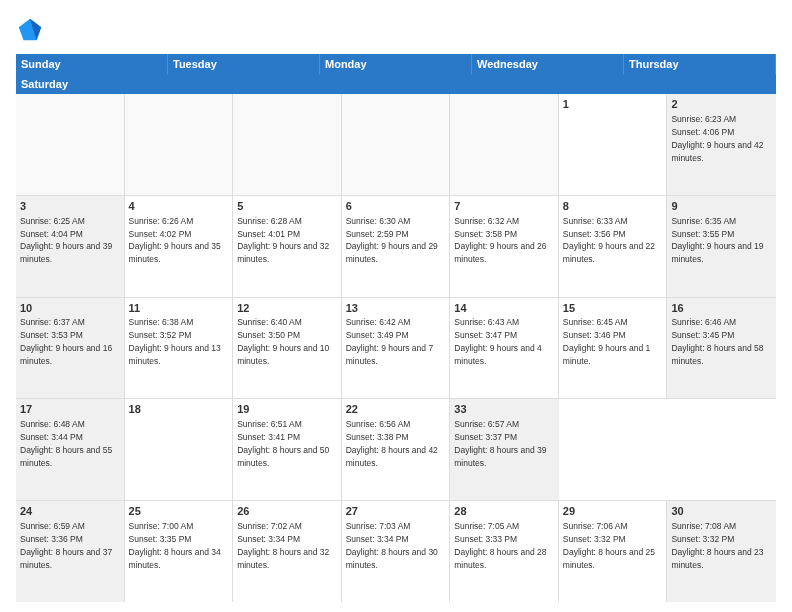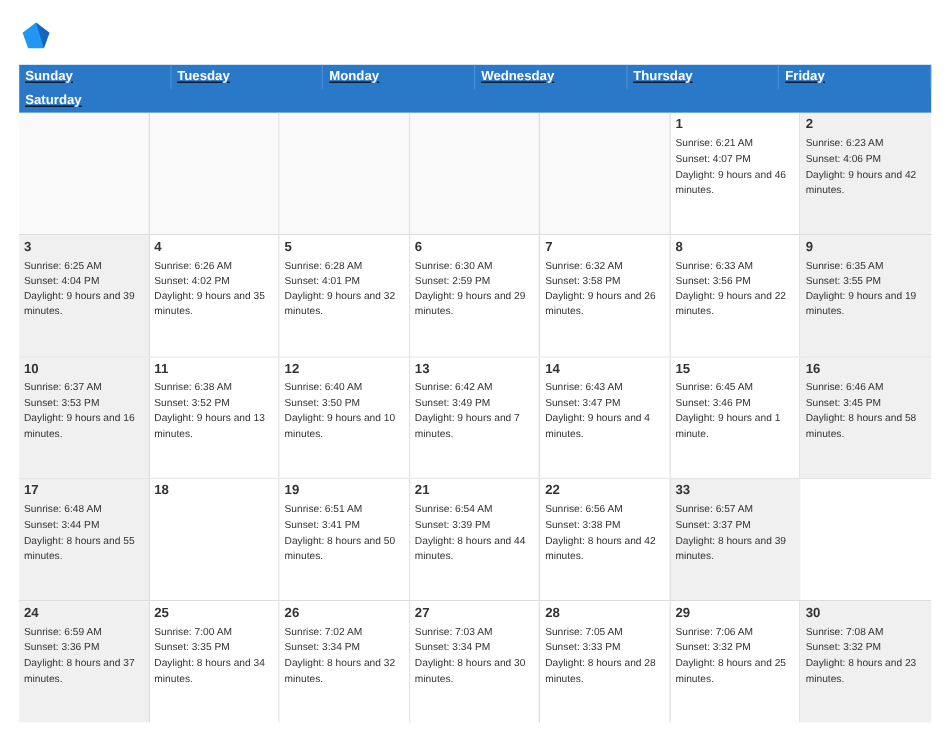--- a/index.html
+++ b/index.html
@@ -55,23 +55,22 @@
       color: #555;
       font-weight: normal;
     }
     .calendar {
       flex: 1;
       display: flex;
       flex-direction: column;
     }
     .cal-header-row {
       display: grid;
-      grid-template-columns: repeat(6, 1fr);
+      grid-template-columns: repeat(5, 1fr);
       background: #2979C8;
-      text-decoration: underline;
     }
     .cal-header-cell {
       color: #fff;
       font-size: 11px;
       font-weight: bold;
       padding: 4px 5px;
       text-align: left;
       border-right: 1px solid #4a90d9;
     }
     .cal-header-cell:last-child { border-right: none; }
@@ -133,33 +132,30 @@
     </div>
   </div>
 
   <div class="calendar">
     <div class="cal-header-row">
     <div class="cal-header-cell">Sunday</div>
         <div class="cal-header-cell">Tuesday</div>
         <div class="cal-header-cell">Monday</div>
         <div class="cal-header-cell">Wednesday</div>
         <div class="cal-header-cell">Thursday</div>
-        <div class="cal-header-cell">Friday</div>
         <div class="cal-header-cell">Saturday</div>
       </div>
     <div class="cal-body">
     <div class="cal-row">
           <div class="cal-cell empty"></div>
           <div class="cal-cell empty"></div>
           <div class="cal-cell empty"></div>
           <div class="cal-cell empty"></div>
           <div class="cal-cell empty"></div>
-          <div class="cal-cell"><span class="day-num">1</span><span class="cell-text" style="white-space: pre-wrap;">Sunrise: 6:21 AM
-Sunset: 4:07 PM
-Daylight: 9 hours and 46 minutes.</span></div>
+          <div class="cal-cell"><span class="day-num">1</span></div>
           <div class="cal-cell shaded"><span class="day-num">2</span><span class="cell-text" style="white-space: pre-wrap;">Sunrise: 6:23 AM
 Sunset: 4:06 PM
 Daylight: 9 hours and 42 minutes.</span></div>
         </div>
         <div class="cal-row">
           <div class="cal-cell shaded"><span class="day-num">3</span><span class="cell-text" style="white-space: pre-wrap;">Sunrise: 6:25 AM
 Sunset: 4:04 PM
 Daylight: 9 hours and 39 minutes.</span></div>
           <div class="cal-cell"><span class="day-num">4</span><span class="cell-text" style="white-space: pre-wrap;">Sunrise: 6:26 AM
 Sunset: 4:02 PM
@@ -204,23 +200,20 @@
 Daylight: 8 hours and 58 minutes.</span></div>
         </div>
         <div class="cal-row">
           <div class="cal-cell shaded"><span class="day-num">17</span><span class="cell-text" style="white-space: pre-wrap;">Sunrise: 6:48 AM
 Sunset: 3:44 PM
 Daylight: 8 hours and 55 minutes.</span></div>
           <div class="cal-cell"><span class="day-num">18</span></div>
           <div class="cal-cell"><span class="day-num">19</span><span class="cell-text" style="white-space: pre-wrap;">Sunrise: 6:51 AM
 Sunset: 3:41 PM
 Daylight: 8 hours and 50 minutes.</span></div>
-          <div class="cal-cell"><span class="day-num">21</span><span class="cell-text" style="white-space: pre-wrap;">Sunrise: 6:54 AM
-Sunset: 3:39 PM
-Daylight: 8 hours and 44 minutes.</span></div>
           <div class="cal-cell"><span class="day-num">22</span><span class="cell-text" style="white-space: pre-wrap;">Sunrise: 6:56 AM
 Sunset: 3:38 PM
 Daylight: 8 hours and 42 minutes.</span></div>
           <div class="cal-cell shaded"><span class="day-num">33</span><span class="cell-text" style="white-space: pre-wrap;">Sunrise: 6:57 AM
 Sunset: 3:37 PM
 Daylight: 8 hours and 39 minutes.</span></div>
         </div>
         <div class="cal-row">
           <div class="cal-cell shaded"><span class="day-num">24</span><span class="cell-text" style="white-space: pre-wrap;">Sunrise: 6:59 AM
 Sunset: 3:36 PM

